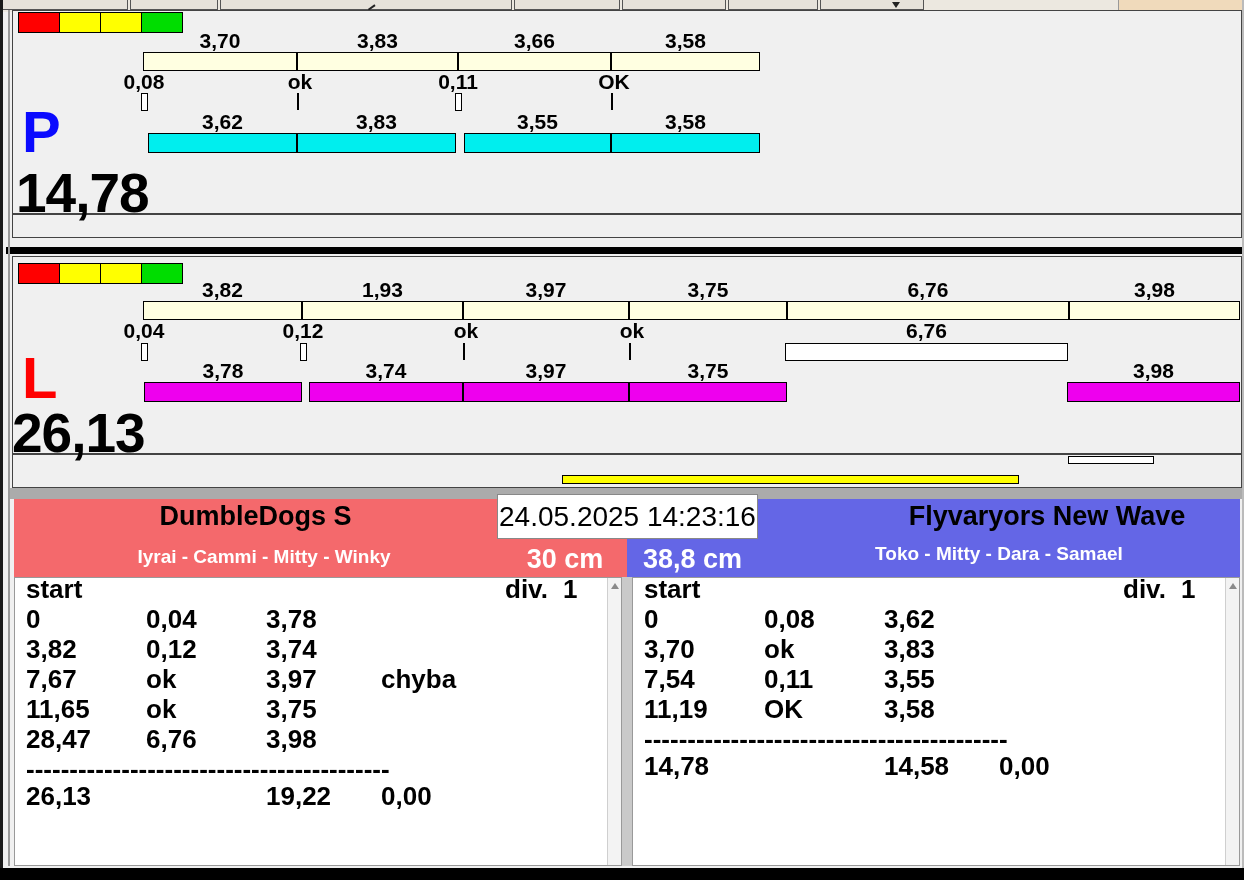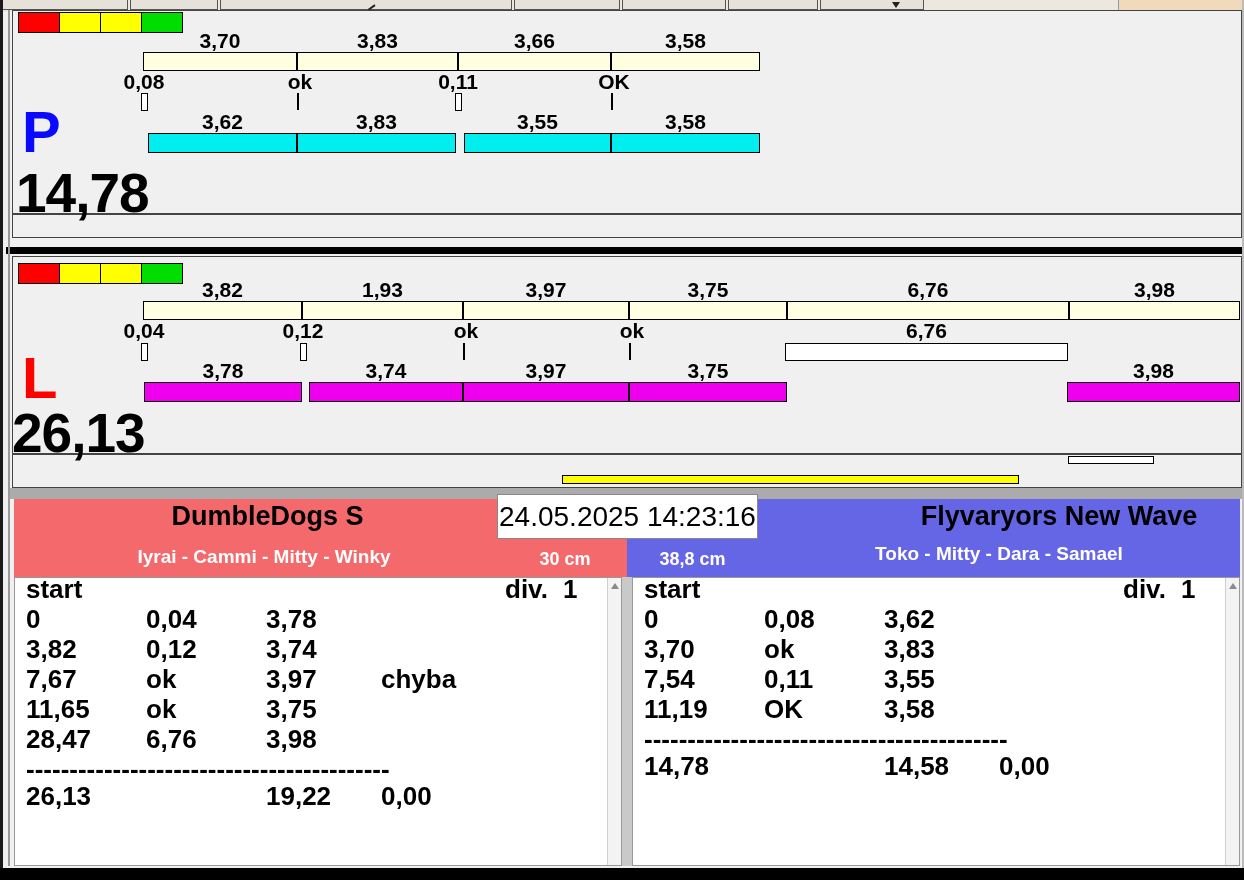--- a/index.html
+++ b/index.html
@@ -12,23 +12,23 @@
   .seg{position:absolute;box-sizing:border-box;border:1px solid #000;}
   .lbl{position:absolute;font-size:21px;font-weight:bold;color:#000;text-align:center;line-height:21px;white-space:nowrap;}
   .cell{position:absolute;font-size:26px;font-weight:bold;color:#000;line-height:26px;white-space:nowrap;}
   .marker-line{position:absolute;width:2px;background:#000;}
   .marker-rect{position:absolute;box-sizing:border-box;border:1px solid #000;background:#FFFFFF;}
   .bigletter{position:absolute;font-size:58px;font-weight:bold;line-height:52px;}
   .bigtotal{position:absolute;font-size:55px;font-weight:bold;line-height:50px;color:#000;letter-spacing:-1px;}
   .toolbar-frag{position:absolute;box-sizing:border-box;border:1px solid #555;background:#E6E2DA;height:16px;top:-6px;}
   .scrollbar{position:absolute;width:14px;background:#F3F3F3;border-left:1px solid #CFCFCF;box-sizing:border-box;}
   .scroll-arrow{position:absolute;left:3px;top:5px;width:0;height:0;border-left:4px solid transparent;border-right:4px solid transparent;border-bottom:6px solid #8A8A8A;}
-  .hdrname{position:absolute;font-size:27px;font-weight:bold;color:#000;text-align:center;line-height:30px;margin-left:12px;}
+  .hdrname{position:absolute;font-size:27px;font-weight:bold;color:#000;text-align:center;line-height:30px;}
   .hdrdogs{position:absolute;font-size:19px;font-weight:bold;color:#FFF;text-align:center;line-height:22px;}
-  .hdrcm{position:absolute;font-size:18px;font-weight:bold;color:#FFF;text-align:center;line-height:24px;}
+  .hdrcm{position:absolute;font-size:27px;font-weight:bold;color:#FFF;text-align:center;line-height:24px;}
 </style>
 </head>
 <body>
 
 <div id="screen">
 
   <div class="abs" style="left:0;top:0;width:1244px;height:12px;background:#ECE8E0;overflow:hidden;">
     <div class="toolbar-frag" style="left:2px;width:126px;"></div>
     <div class="toolbar-frag" style="left:130px;width:88px;"></div>
     <div class="toolbar-frag" style="left:220px;width:292px;"></div>

